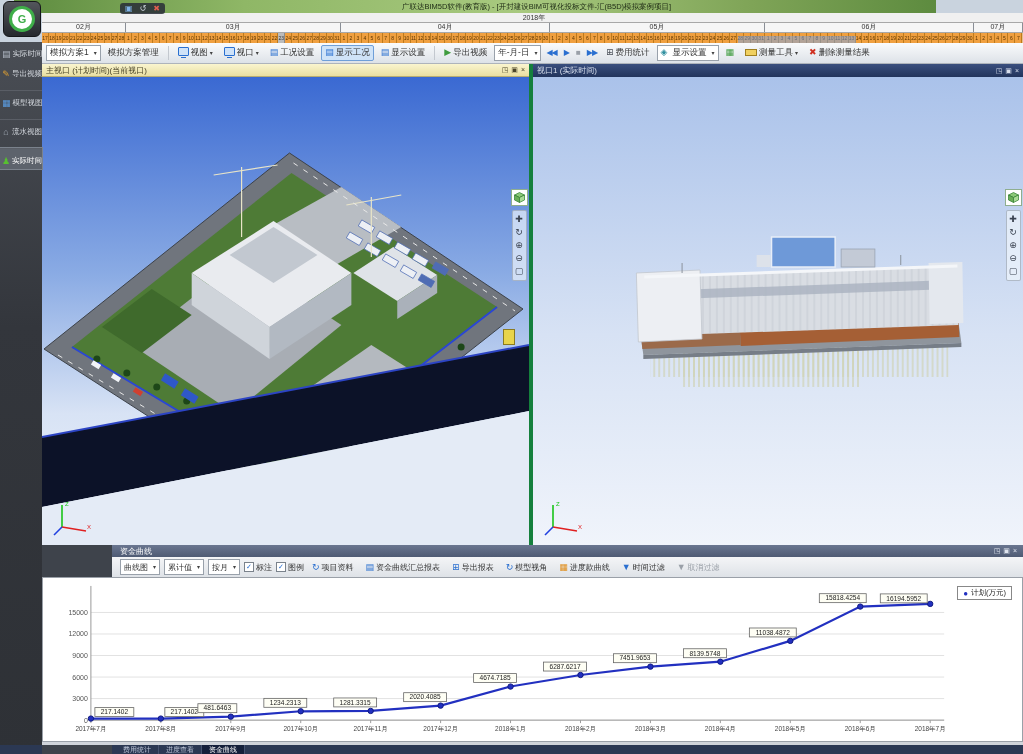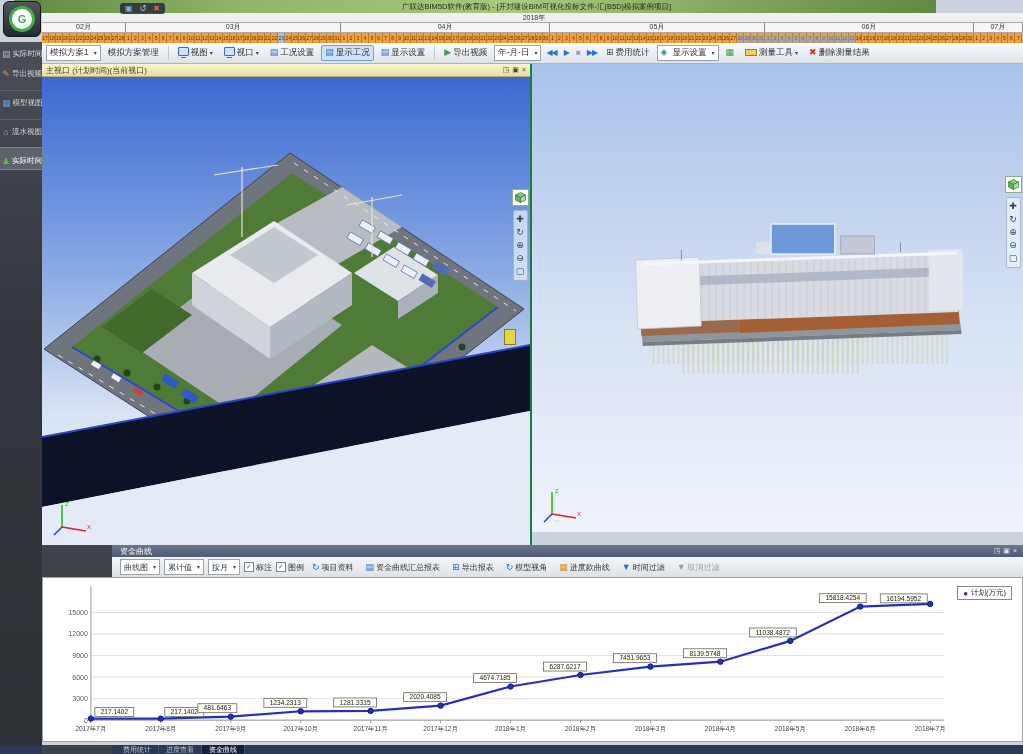--- a/index.html
+++ b/index.html
@@ -60,21 +60,21 @@
   .ico-mon{width:9px;height:7px;border:1.5px solid #2a6fd0;border-radius:1px;background:#cfe2f8;
     display:inline-block;position:relative;margin-bottom:2px;}
   .ico-mon::after{content:"";position:absolute;left:2px;right:2px;bottom:-3px;height:1.5px;background:#2a6fd0;}
   .ico-ruler{width:10px;height:5px;background:#f0d060;border:1px solid #a08020;display:inline-block;}
   .vsep{width:1px;height:14px;background:#c3c8cf;margin:0 2px;}
   .pb{font-size:8px;letter-spacing:-1px;padding:0 2px;}
   .pb.blue{color:#2a6fd0;} .pb.gray{color:#9aa0a8;}
   
   .viewports{position:absolute;left:42px;top:64px;width:981px;height:481px;display:flex;z-index:2;}
   .viewport{position:relative;height:481px;}
-  .vp-left{width:488px;border-right:2px solid #15803d;box-sizing:content-box;}
+  .vp-left{width:488px;border-right:4px solid #15803d;box-sizing:content-box;}
   .vp-right{width:491px;}
   .vp-title{height:13px;display:flex;align-items:center;justify-content:space-between;
     padding:0 4px;font-size:8px;box-sizing:border-box;}
   .vp-title.act{background:linear-gradient(#faf5cf,#e9dfa2);color:#4a4428;border-bottom:1px solid #b8ad72;}
   .vp-title.inact{background:linear-gradient(#3a4f7e,#22345c);color:#d7deec;}
   .win-icons{display:flex;gap:3px;font-size:7px;}
   .vp-body{position:relative;height:468px;overflow:hidden;}
   .scene{position:absolute;left:0;top:0;width:100%;height:100%;display:block;}
   .gizmo{position:absolute;left:10px;bottom:8px;}
   .nav-strip{position:absolute;right:2px;top:112px;width:16px;display:flex;flex-direction:column;align-items:center;gap:4px;}
@@ -467,20 +467,28 @@
           <span>⊕</span>
           <span>⊖</span>
           <span>▢</span>
         </div>
       </div>
       <div class="marker"></div>
     </div>
   </section>
 
   <section class="viewport vp-right">
+    <div class="vp-title inact">
+      <span>视口1 (实际时间)</span>
+      <span class="win-icons">
+        <span>◳</span>
+        <span>▣</span>
+        <span>×</span>
+      </span>
+    </div>
     <div class="vp-body">
       <svg class="scene" viewBox="0 0 493 468" preserveAspectRatio="none">
         <defs>
           <linearGradient id="skyR" x1="0" y1="0" x2="0" y2="1">
             <stop offset="0" stop-color="#aac2ea"></stop>
               <stop offset="0.55" stop-color="#d7e2f4"></stop>
             <stop offset="1" stop-color="#f0f4fb"></stop>
           </linearGradient>
           <pattern id="piles" width="5" height="46" patternUnits="userSpaceOnUse">
             <line x1="2" y1="0" x2="2" y2="46" stroke="#cfd2b4" stroke-width="1.3"></line>

